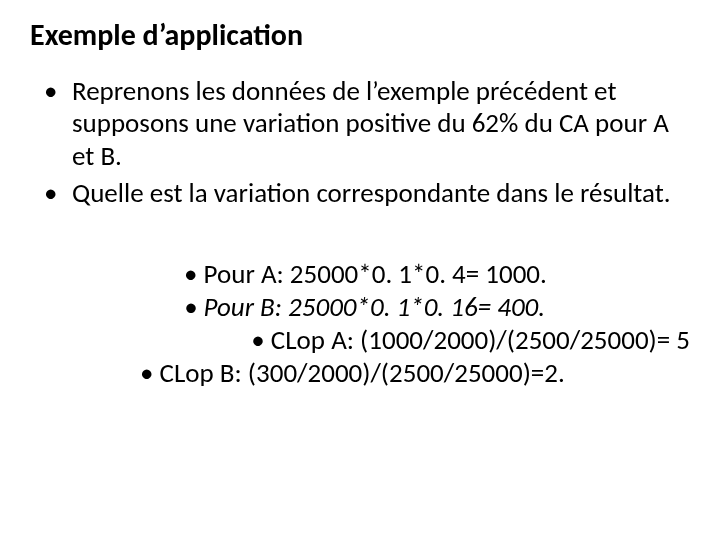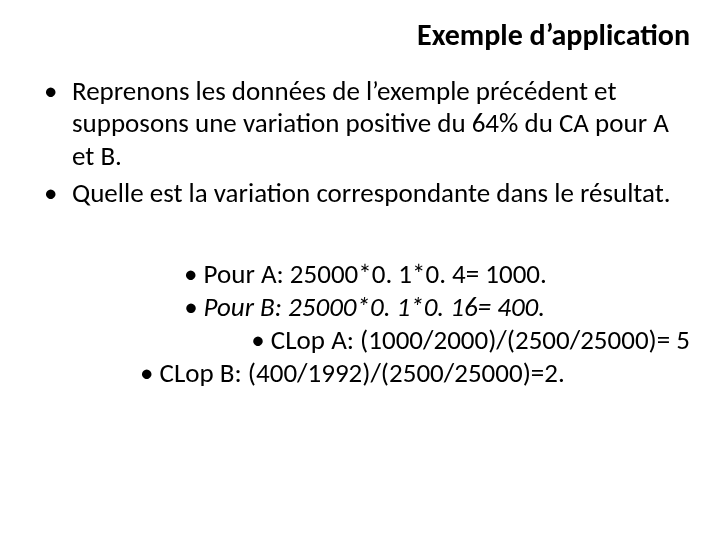--- a/index.html
+++ b/index.html
@@ -16,21 +16,20 @@
     width: 720px;
     height: 540px;
     padding: 18px 30px 20px 30px;
     position: relative;
   }
   .title {
     font-size: 30px;
     font-weight: 700;
     margin: 0 0 22px 0;
     line-height: 1.15;
-    text-align: right;
   }
   ul.top {
     list-style: none;
     margin: 0;
     padding: 0 0 0 14px;
     font-size: 27px;
     line-height: 1.22;
   }
   ul.top > li {
     position: relative;
@@ -56,25 +55,25 @@
   }
 </style>
 </head>
 <body>
 
 <div class="slide">
   <h1 class="title">Exemple d’application</h1>
 
   <ul class="top">
     <li>
-      <span>Reprenons les données de l’exemple précédent et supposons une variation positive du 64% du CA pour A et B.</span>
+      <span>Reprenons les données de l’exemple précédent et supposons une variation positive du 62% du CA pour A et B.</span>
     </li>
     <li>
       <span>Quelle est la variation correspondante dans le résultat.</span>
       <div class="sub-group">
         <span class="sub-line" style="padding-left:112px;margin-top:48px;">• Pour A: 25000*0. 1*0. 4= 1000.</span>
         <span class="sub-line" style="padding-left:112px;font-style:italic;">• Pour B: 25000*0. 1*0. 16= 400.</span>
         <span class="sub-line" style="padding-left:50px;text-align:right;">• CLop A: (1000/2000)/(2500/25000)= 5</span>
-        <span class="sub-line" style="padding-left:68px;">• CLop B: (400/1992)/(2500/25000)=2.</span>
+        <span class="sub-line" style="padding-left:68px;">• CLop B: (300/2000)/(2500/25000)=2.</span>
       </div>
     </li>
   </ul>
 </div>
 
 </body></html>

